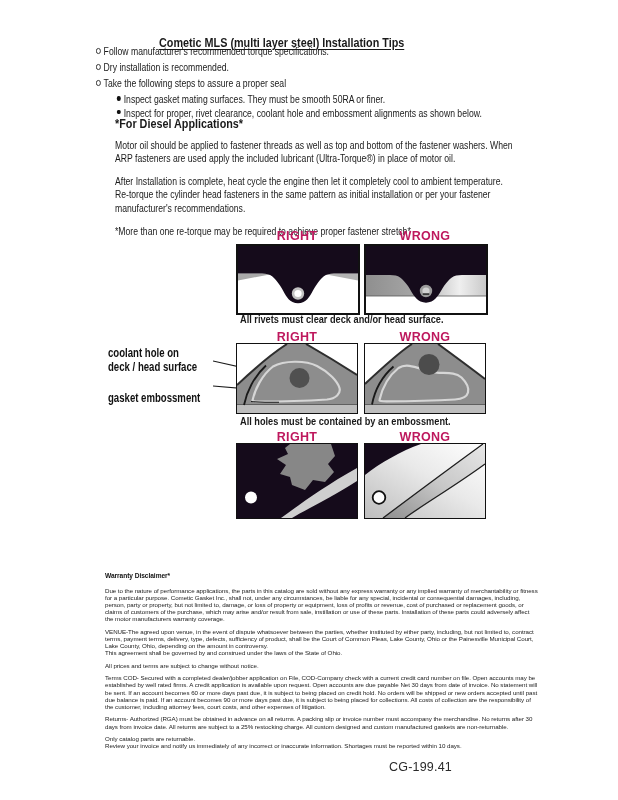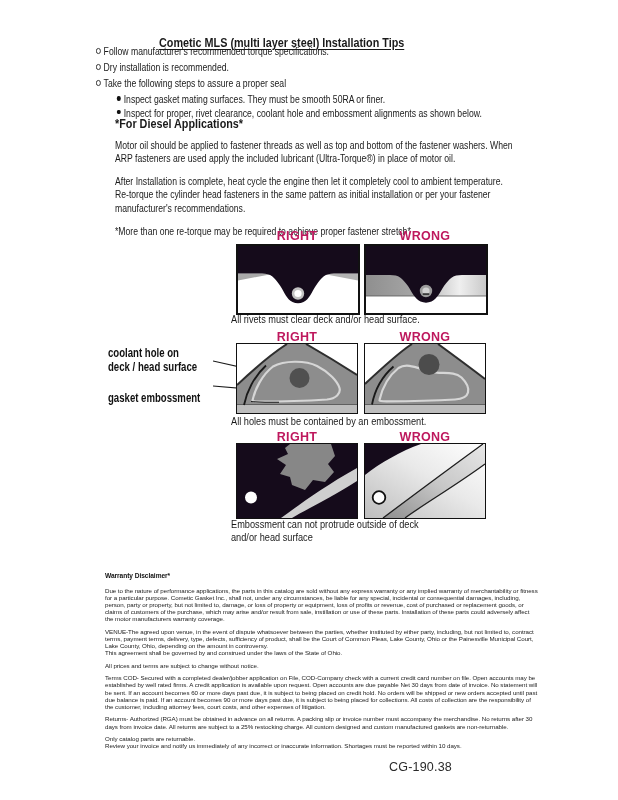--- a/index.html
+++ b/index.html
@@ -32,21 +32,21 @@
   .diesel h2{font-size:13.5px;margin:0 0 8px 0;}
   .diesel p{margin:0 0 9px 0;}
 
   
   .fig-label{
     position:absolute;width:120px;text-align:center;font-size:12.5px;font-weight:bold;
     letter-spacing:0.3px;color:#be185d;
   }
   .fig{position:absolute;border:2px solid #111;background:#fff;display:block;}
   .fig-caption{
-    position:absolute;left:231px;width:330px;font-size:11.5px;font-weight:normal;
+    position:absolute;left:240px;width:330px;font-size:11.5px;font-weight:bold;
     line-height:12.5px;white-space:pre-line;
   }
   .ann{
     position:absolute;width:130px;text-align:left;font-size:12px;font-weight:bold;
     line-height:14px;white-space:pre-line;color:#111;
   }
   .pointers{position:absolute;left:213px;top:351px;}
 
   
   .disclaimer{
@@ -204,30 +204,28 @@
       </linearGradient>
     </defs>
     <rect width="120" height="74" fill="url(#bgGrad3)"></rect>
     <path d="M18,74 C42,56 74,32 120,0 L120,20 C90,42 56,62 40,74 Z" fill="url(#stripeGrad3)"></path>
     <path d="M18,74 C42,56 74,32 118,0" stroke="#1e1e1e" stroke-width="1.3" fill="none"></path>
     <path d="M40,74 C56,62 90,42 120,20" stroke="#1e1e1e" stroke-width="1.3" fill="none"></path>
     <path d="M0,0 H56 C36,7 15,19 0,31 Z" fill="#150b1b"></path>
     <circle cx="14" cy="53.5" r="6.3" fill="#fdfdfd" stroke="#111111" stroke-width="1.8"></circle>
   </svg>
 
-  <div class="fig-caption" style="top:518px;"><span class="sx">Embossment can not protrude outside of deck
-and/or head surface</span></div>
 
   <div class="disclaimer">
     <h3>Warranty Disclaimer*</h3>
     <p>Due to the nature of performance applications, the parts in this catalog are sold without any express warranty or any implied warranty of merchantability or fitness for a particular purpose.  Cometic Gasket Inc., shall not, under any circumstances, be liable for any special, incidental or consequential damages, including, person, party or property, but not limited to, damage, or loss of property or equipment, loss of profits or revenue, cost of purchased or replacement goods, or claims of customers of the purchase, which may arise and/or result from sale, instillation or use of these parts.  Installation of these parts could adversely affect the motor manufacturers warranty coverage.</p>
     <p>VENUE-The agreed upon venue, in the event of dispute whatsoever between the parties, whether instituted by either party, including, but not limited to, contract terms, payment terms, delivery, type, defects, sufficiency of product, shall be the Court of Common Pleas, Lake County, Ohio or the Painesville Municipal Court, Lake County, Ohio, depending on the amount in controversy.
 This agreement shall be governed by and construed under the laws of the State of Ohio.</p>
     <p>All prices and terms are subject to change without notice.</p>
     <p>Terms COD- Secured with a completed dealer/jobber application on File, COD-Company check with a current credit card number on file.  Open accounts may be established by well rated firms.  A credit application is available upon request.  Open accounts are due payable Net 30 days from date of invoice.  No statement will be sent.  If an account becomes 60 or more days past due, it is subject to being placed on credit hold.  No orders will be shipped or new orders accepted until past due balance is paid.  If an account becomes 90 or more days past due, it is subject to being placed for collections.  All costs of collection are the responsibility of the customer, including attorney fees, court costs, and other expenses of litigation.</p>
     <p>Returns- Authorized (RGA) must be obtained in advance on all returns.  A packing slip or invoice number must accompany the merchandise.  No returns after 30 days from invoice date.  All returns are subject to a 25% restocking charge.  All custom designed and custom manufactured gaskets are non-returnable.</p>
     <p>Only catalog parts are returnable.
 Review your invoice and notify us immediately of any incorrect or inaccurate information.  Shortages must be reported within 10 days.</p>
   </div>
 
-  <div class="doc-number">CG-190.38</div>
+  <div class="doc-number">CG-199.41</div>
 
 </div>
 
 </body></html>

